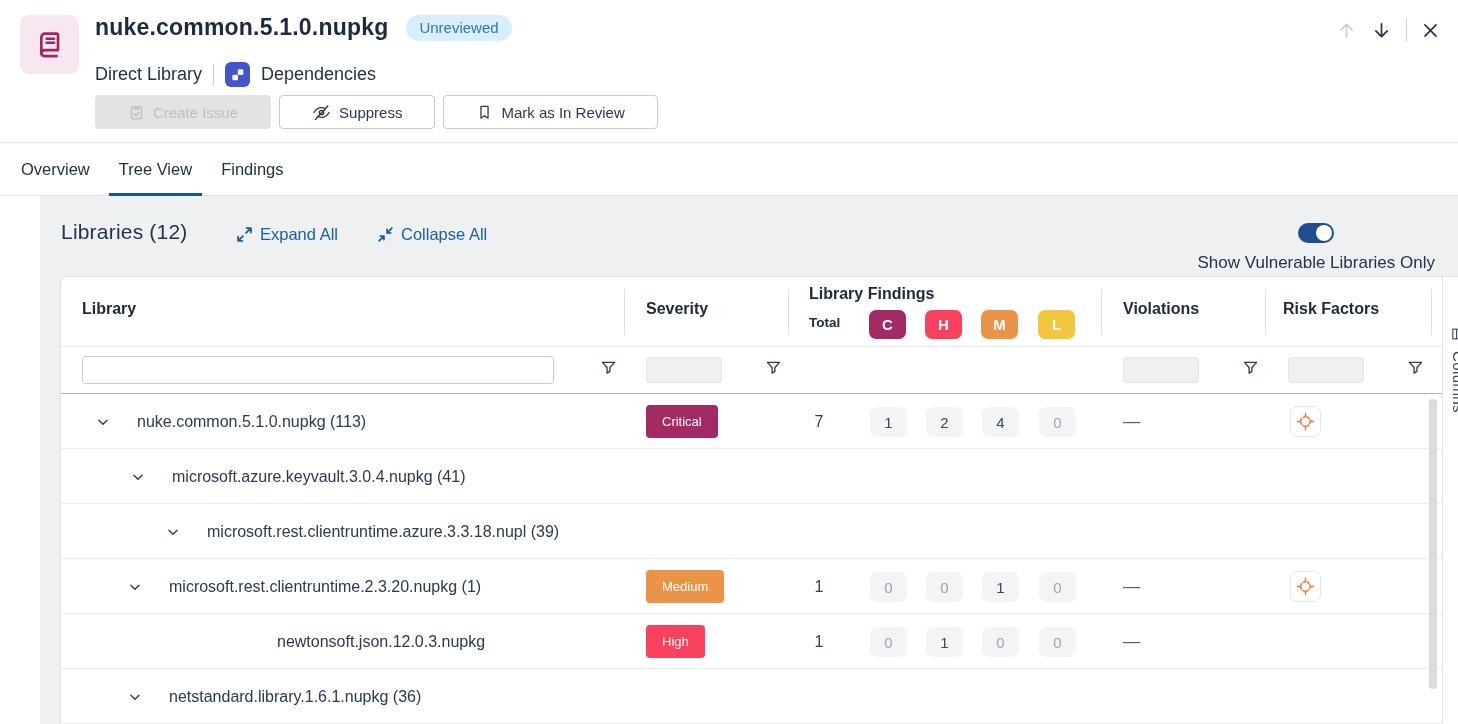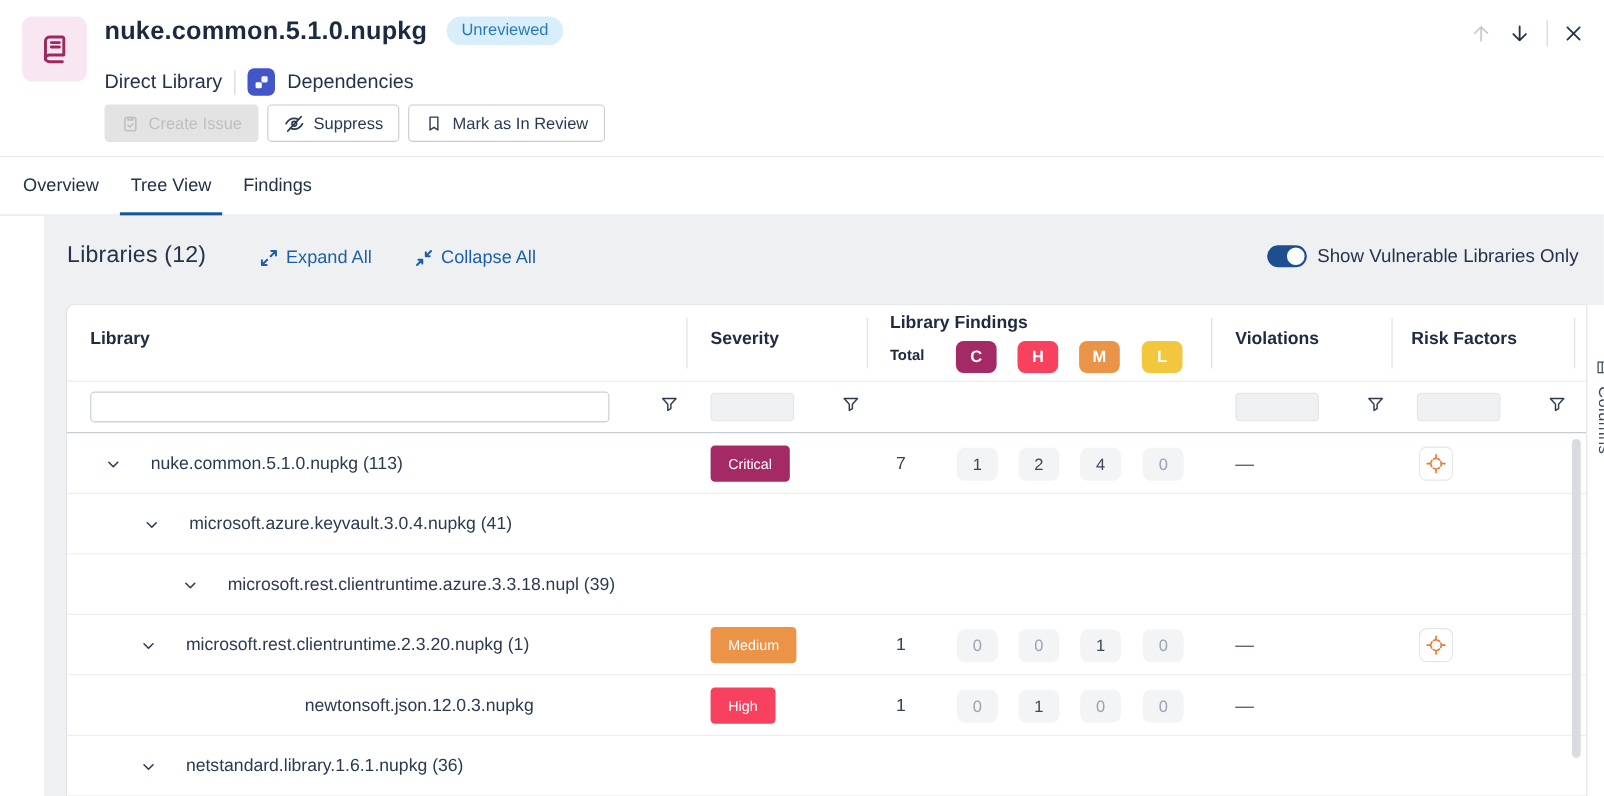--- a/index.html
+++ b/index.html
@@ -11,38 +11,38 @@
   .book-badge { position:absolute; left:20px; top:15px; width:59px; height:59px; border-radius:9px; background:#f8e7f0; display:flex; align-items:center; justify-content:center; }
   .title-row { position:absolute; left:95px; top:14px; display:flex; align-items:center; gap:18px; }
   .page-title { font-size:23px; font-weight:700; color:#1c2940; letter-spacing:.2px; }
   .status-pill { height:26px; padding:0 13px; border-radius:13px; background:#d9eefb; color:#2a7ab5; font-size:15px; display:flex; align-items:center; }
   .subtitle-row { position:absolute; left:95px; top:50px; display:flex; align-items:center; gap:11px;margin-top:12px; }
   .subtitle-type { font-size:18px; color:#24324a; }
   .vdiv { width:1px; height:22px; background:#cdd2d8; }
   .dep-icon { width:25px; height:25px; border-radius:6px; background:#4356c9; display:flex; align-items:center; justify-content:center; }
   .subtitle-link { font-size:18px; color:#24324a; }
   .action-row { position:absolute; left:95px; top:95px; display:flex; gap:8px; }
-  .btn { height:34px; display:flex; align-items:center; gap:8px; padding:0 14px; border-radius:4px; font-size:15px; border:1px solid #c6cbd2; background:#fff; color:#2b3950; cursor:pointer; }
+  .btn { height:34px; display:flex; align-items:center; gap:8px; padding:0 32px; border-radius:4px; font-size:15px; border:1px solid #c6cbd2; background:#fff; color:#2b3950; cursor:pointer; }
   .btn.disabled { background:#e3e3e4; border-color:#e3e3e4; color:#bfbfc1; cursor:default; }
   .hdr-controls { position:absolute; right:18px; top:18px; display:flex; align-items:center; gap:14px; }
   .hdr-controls .vdiv { height:24px; }
   .icon-btn { background:none; border:none; cursor:pointer; display:flex; align-items:center; }
 
   
   .tabs { position:absolute; top:143px; left:0; right:0; height:53px; background:#fff; border-bottom:1px solid #dfe3e7; display:flex; align-items:stretch; padding-left:11px; }
   .tab { position:relative; display:flex; align-items:center; padding:0 10px; margin-right:9px; font-size:16.5px; color:#233145; cursor:pointer; }
   .tab.active::after { content:""; position:absolute; left:0; right:0; bottom:-1px; height:3px; background:#17549e; }
 
   
   .content { position:absolute; top:196px; left:0; right:0; bottom:0; background:#eff0f2;margin-left:40px; }
   .lib-heading { position:absolute; left:21px; top:24px; font-size:21px; color:#24324a; font-weight:500; letter-spacing:.2px; }
   .link-btn { position:absolute; top:29px; display:flex; align-items:center; gap:7px; font-size:16.5px; color:#1b5faa; cursor:pointer; background:none; border:none; }
   .link-expand { left:196px; }
   .link-collapse { left:337px; }
-  .toggle-group { position:absolute; right:23px; top:27px; display:flex; align-items:center; gap:10px; }
+  .toggle-group { position:absolute; right:23px; top:27px; display:flex; align-items:center; gap:10px;flex-direction:column; }
   .toggle { width:36px; height:20px; border-radius:10px; background:#1d4e8f; position:relative; cursor:pointer; }
   .toggle .knob { position:absolute; right:2px; top:2px; width:16px; height:16px; border-radius:50%; background:#fff; }
   .toggle-label { font-size:17px; color:#24324a; }
 
   
   .card { position:absolute; left:20px; top:80px; width:1415px; height:450px; background:#fff; border:1px solid #dfe3e7; border-bottom:none; border-radius:8px 8px 0 0; }
   .col-divider { position:absolute; top:12px; width:1px; height:46px; background:#dcdfe4; }
   .thead { position:absolute; top:0; left:0; right:0; height:69px; }
   .th { position:absolute; font-size:16px; font-weight:700; color:#202b40; top:23px; }
   .th-group { top:8px; }

